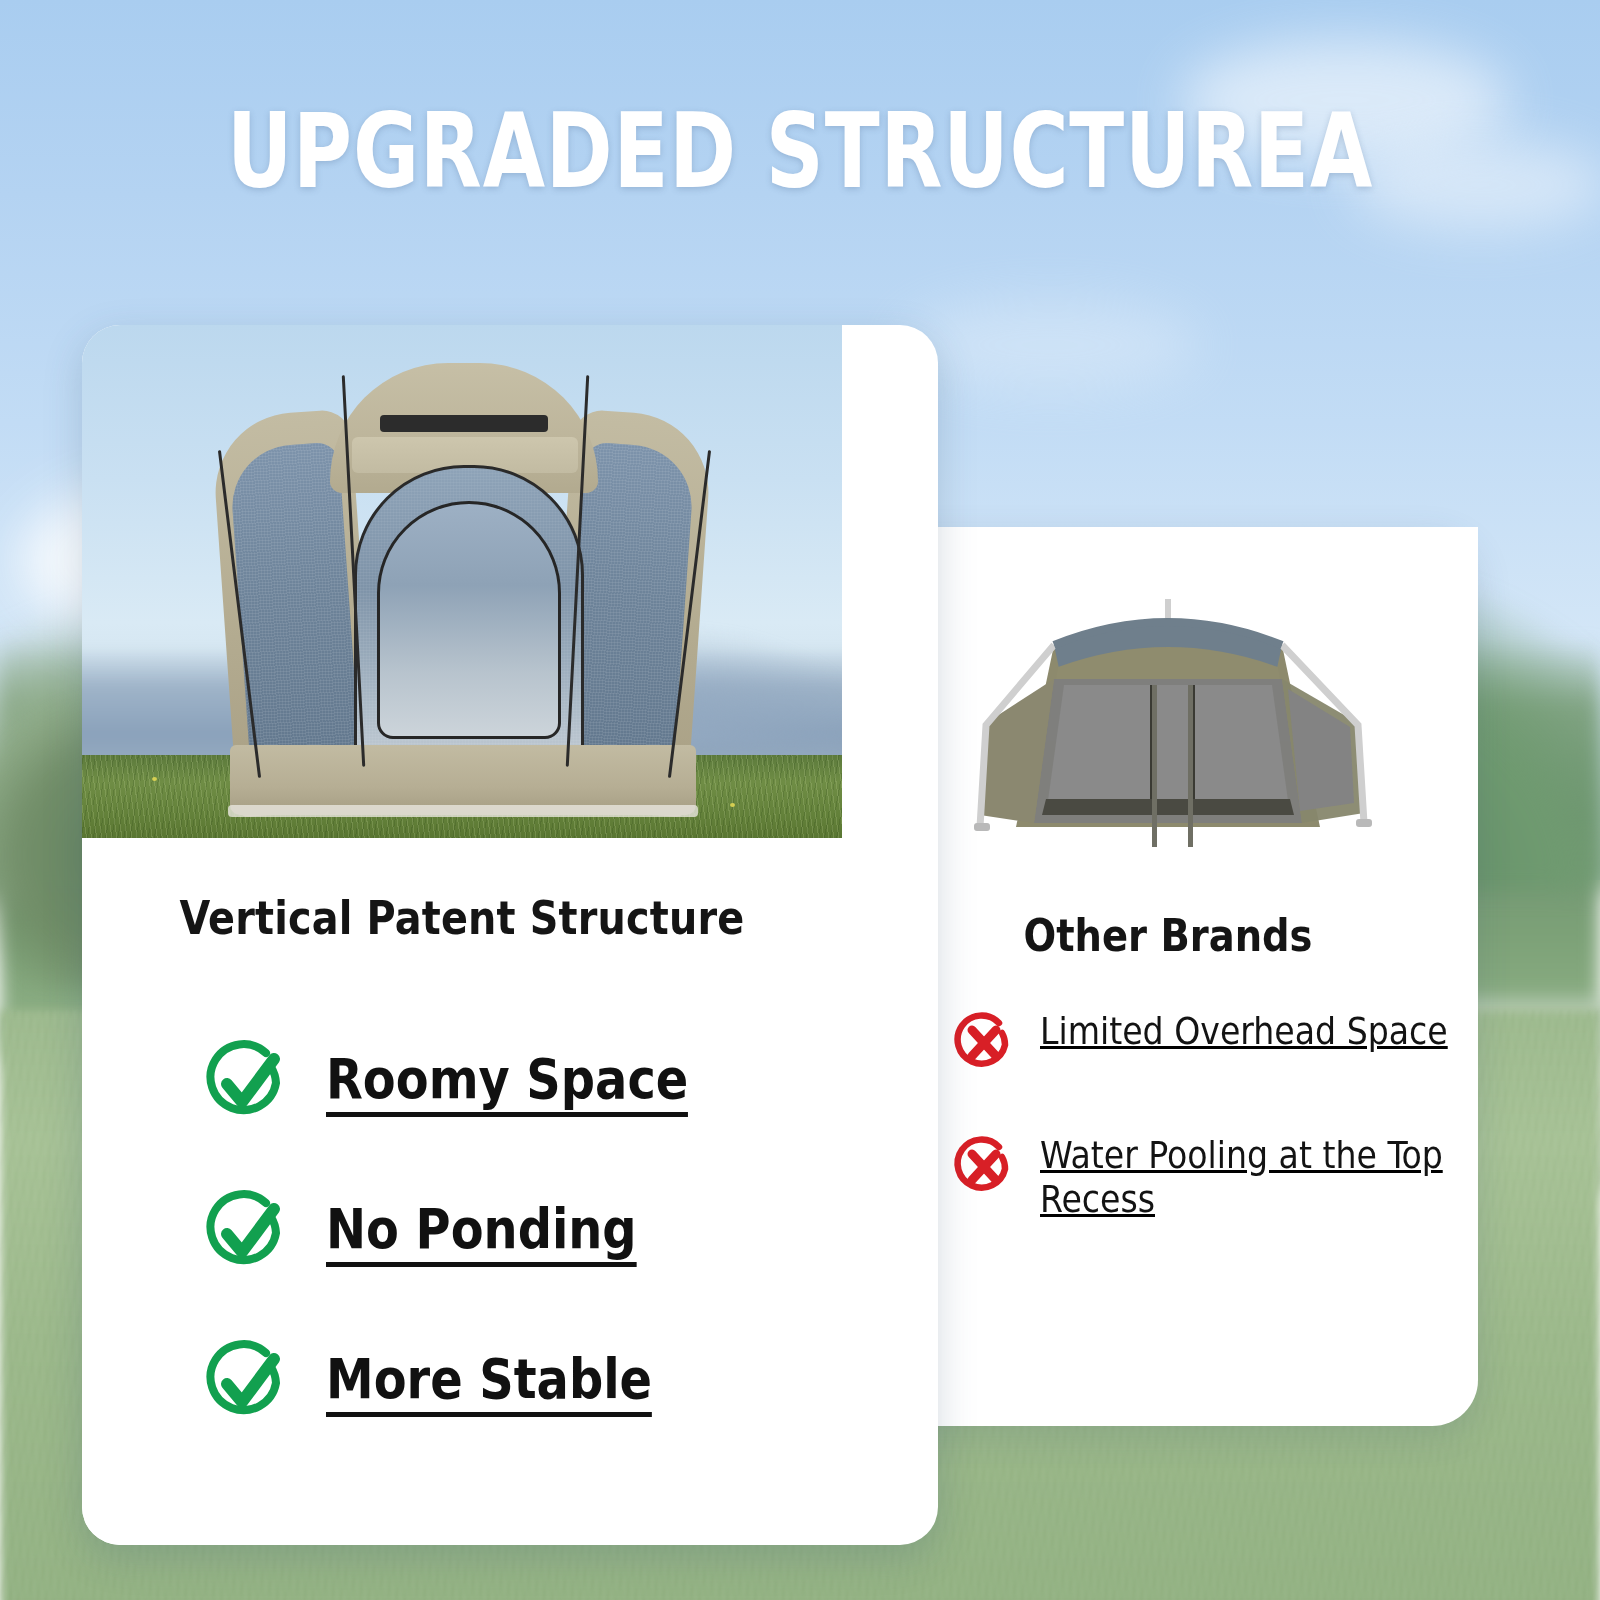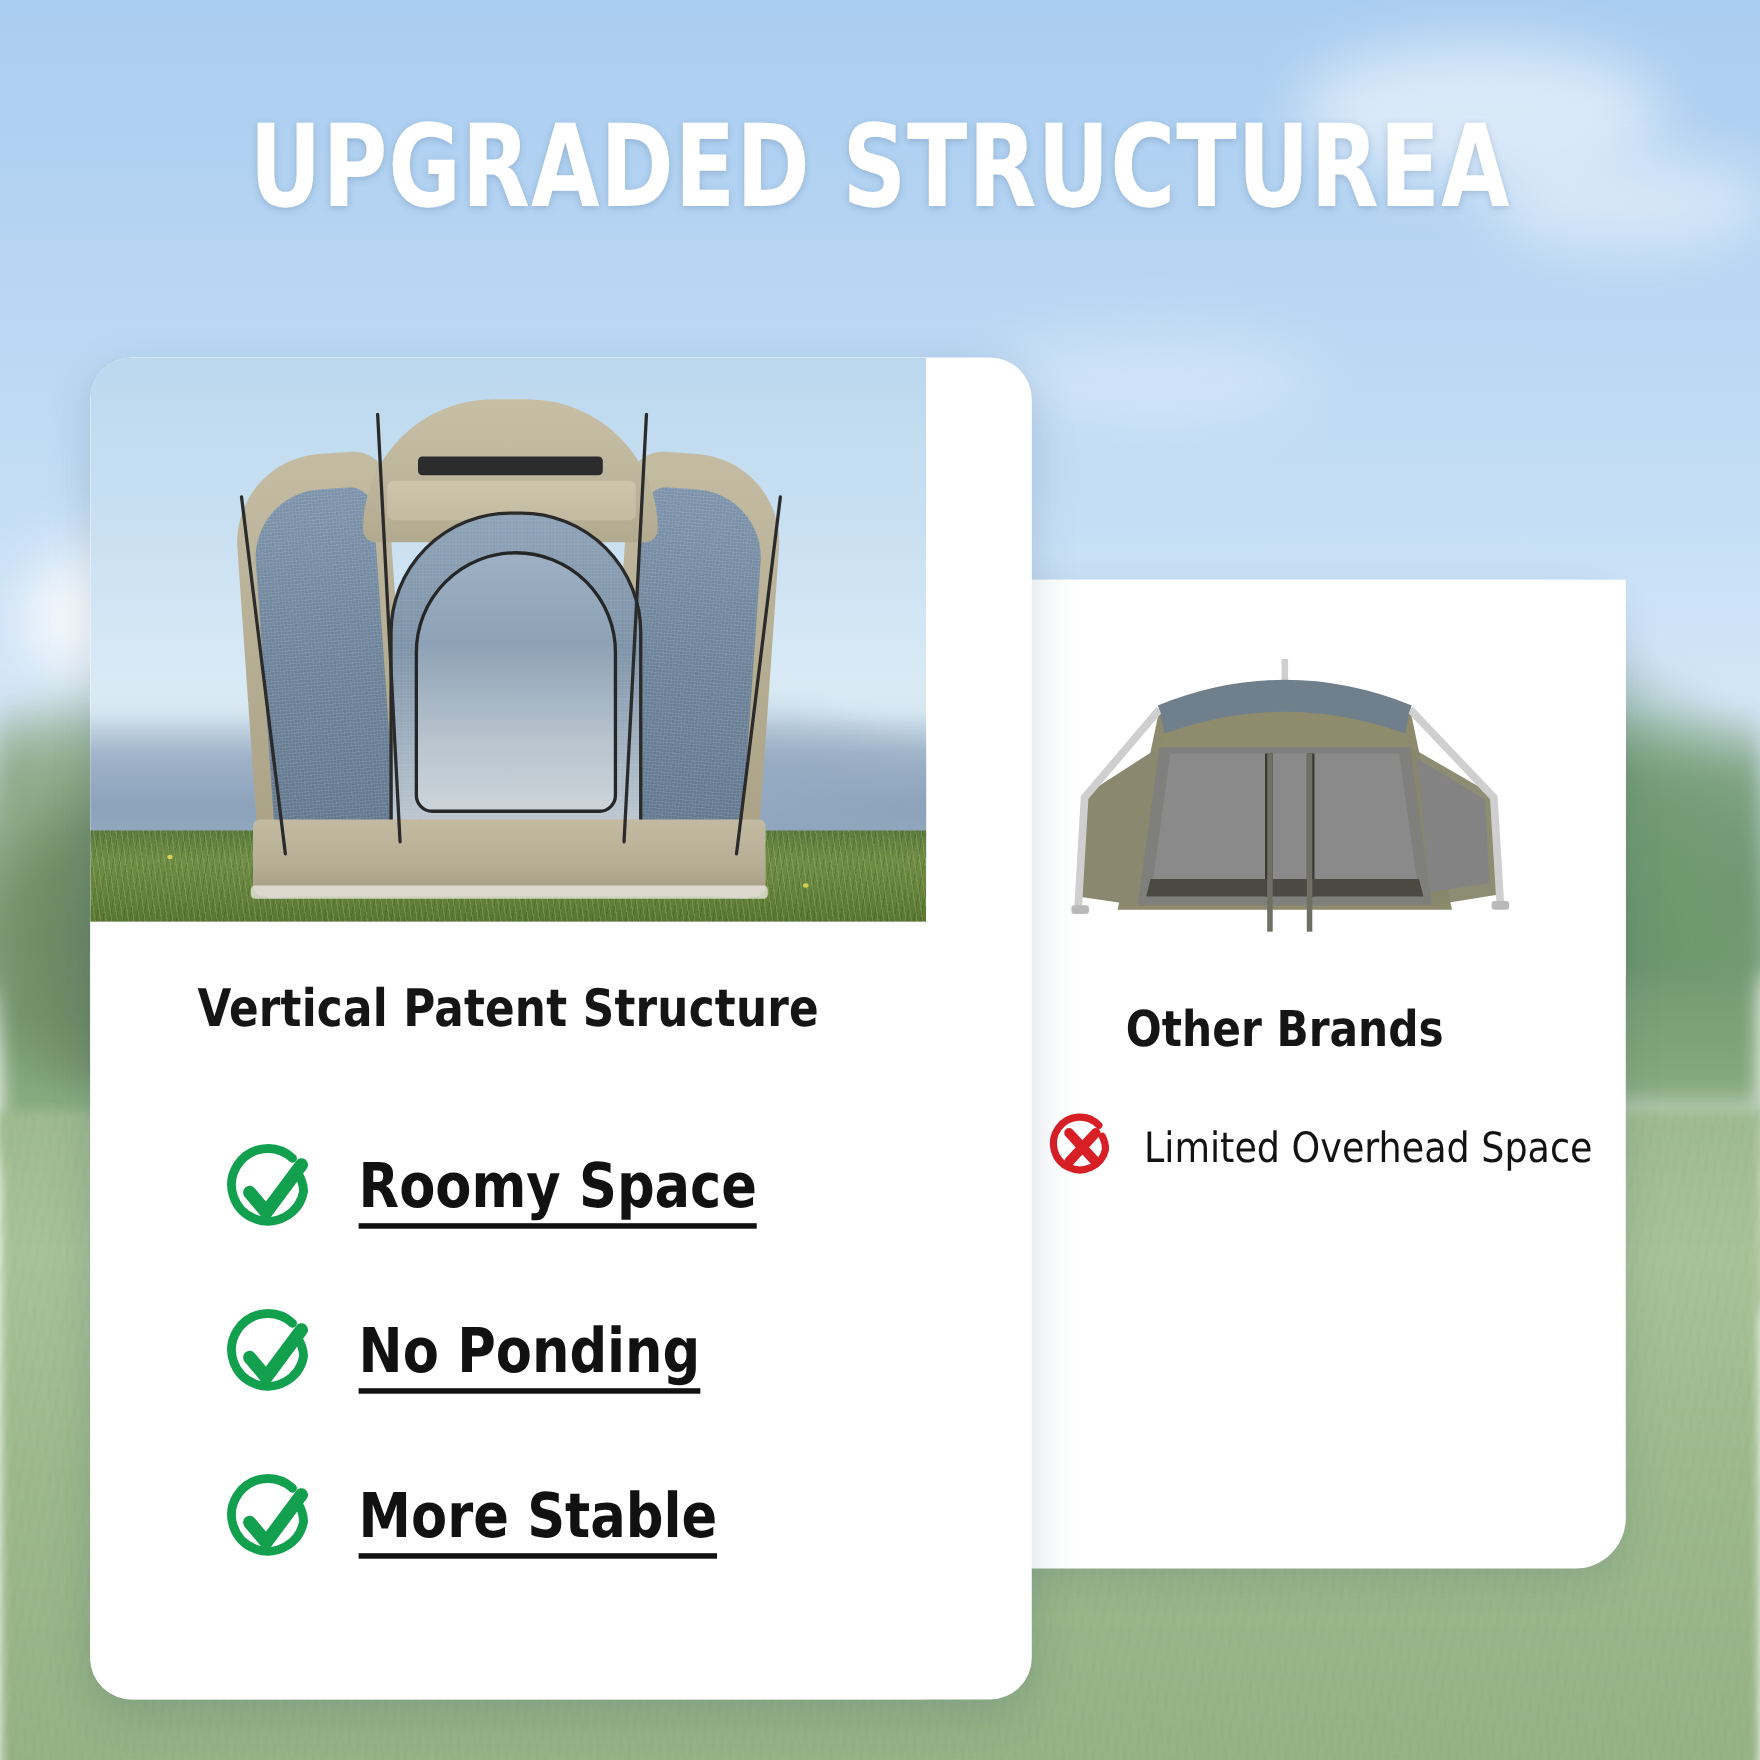--- a/index.html
+++ b/index.html
@@ -194,21 +194,21 @@
 
   
   .photo-r{position:absolute;left:0;top:0;width:620px;height:360px;background:#fff;overflow:hidden;}
   .heading-right{
     position:absolute;left:0;top:382px;width:620px;text-align:center;
     font-family:"DejaVu Sans Condensed","Liberation Sans Narrow","Liberation Sans",sans-serif;
     font-weight:700;font-size:45px;color:#151515;
     transform:scaleX(.95);transform-origin:50% 50%;
   }
   .list-right{position:absolute;left:92px;top:482px;width:520px;}
-  .row-right{display:flex;align-items:center;margin-bottom:56px;}
+  .row-right{display:flex;margin-bottom:56px;text-decoration:underline;}
   .ico-r{width:68px;height:68px;flex:0 0 68px;margin-right:22px;}
   .row-right-text{
     font-family:"DejaVu Sans Condensed","Liberation Sans Narrow","Liberation Sans",sans-serif;
     font-weight:400;font-size:38px;color:#131313;line-height:1.16;
     transform:scaleX(.97);transform-origin:0 50%;max-width:440px;
   }
   .row-right.indent .row-right-text{padding-left:10px;}
 </style>
 </head>
 <body>
@@ -274,20 +274,30 @@
       <span class="ico-r">
         <svg width="68" height="68" viewBox="0 0 68 68">
           <path d="M49 14 A24 24 0 1 0 55 36 A24 24 0 0 0 52 24" fill="none" stroke="#d81f26" stroke-width="6.5" stroke-linecap="round"></path>
           <path d="M22 21 L46 47" stroke="#d81f26" stroke-width="9" stroke-linecap="round"></path>
           <path d="M46 21 L22 47" stroke="#d81f26" stroke-width="9" stroke-linecap="round"></path>
         </svg>
       </span>
       <span class="row-right-text">Limited Overhead Space</span>
     </div>
 
+    <div class="row-right">
+      <span class="ico-r">
+        <svg width="68" height="68" viewBox="0 0 68 68">
+          <path d="M49 14 A24 24 0 1 0 55 36 A24 24 0 0 0 52 24" fill="none" stroke="#d81f26" stroke-width="6.5" stroke-linecap="round"></path>
+          <path d="M22 21 L46 47" stroke="#d81f26" stroke-width="9" stroke-linecap="round"></path>
+          <path d="M46 21 L22 47" stroke="#d81f26" stroke-width="9" stroke-linecap="round"></path>
+        </svg>
+      </span>
+      <span class="row-right-text">Water Pooling at the Top Recess</span>
+    </div>
 
 
   </div>
 </div>
 
 <div class="card-left">
 
   <div class="photo">
     <div class="ph-sky"></div>
     <div class="ph-mtn"></div>

